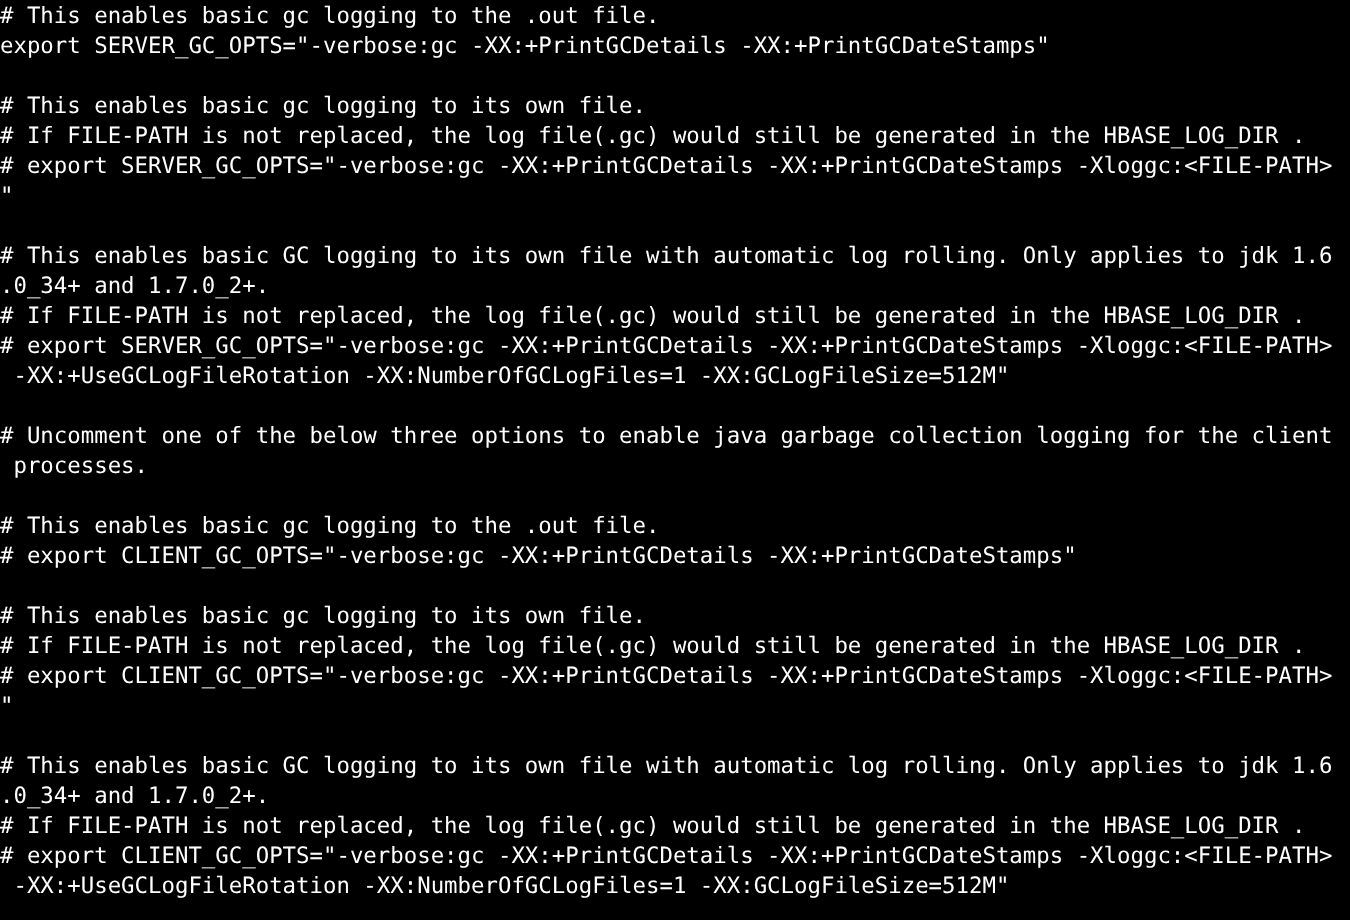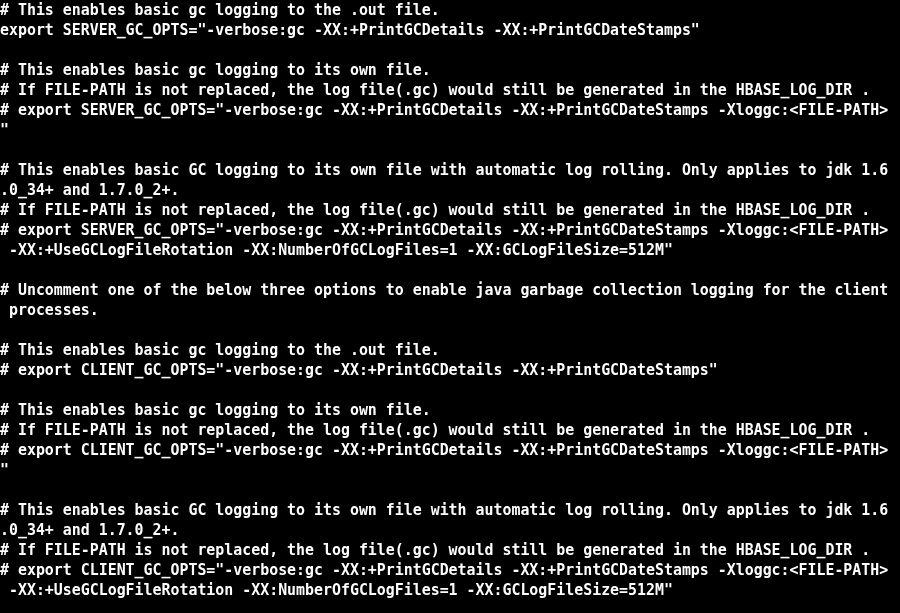--- a/index.html
+++ b/index.html
@@ -60,21 +60,21 @@
     line-height: 22px;
     white-space: pre;
     letter-spacing: 0.5px;
     opacity: 0.85;
     pointer-events: none;
   }
 </style>
 </head>
 <body>
 
-<div id="terminal" style="color: rgb(255, 255, 255); background: rgb(0, 0, 0); font-weight: bold;">
+<div id="terminal" style="color: rgb(255, 255, 255); background: rgb(0, 0, 0);">
     <div class="line"># This enables basic gc logging to the .out file.</div>
     <div class="line">export SERVER_GC_OPTS="-verbose:gc -XX:+PrintGCDetails -XX:+PrintGCDateStamps"</div>
     <div class="line blank"></div>
     <div class="line"># This enables basic gc logging to its own file.</div>
     <div class="line"># If FILE-PATH is not replaced, the log file(.gc) would still be generated in the HBASE_LOG_DIR .</div>
     <div class="line"># export SERVER_GC_OPTS="-verbose:gc -XX:+PrintGCDetails -XX:+PrintGCDateStamps -Xloggc:&lt;FILE-PATH&gt;</div>
     <div class="line">"</div>
     <div class="line blank"></div>
     <div class="line"># This enables basic GC logging to its own file with automatic log rolling. Only applies to jdk 1.6</div>
     <div class="line">.0_34+ and 1.7.0_2+.</div>

